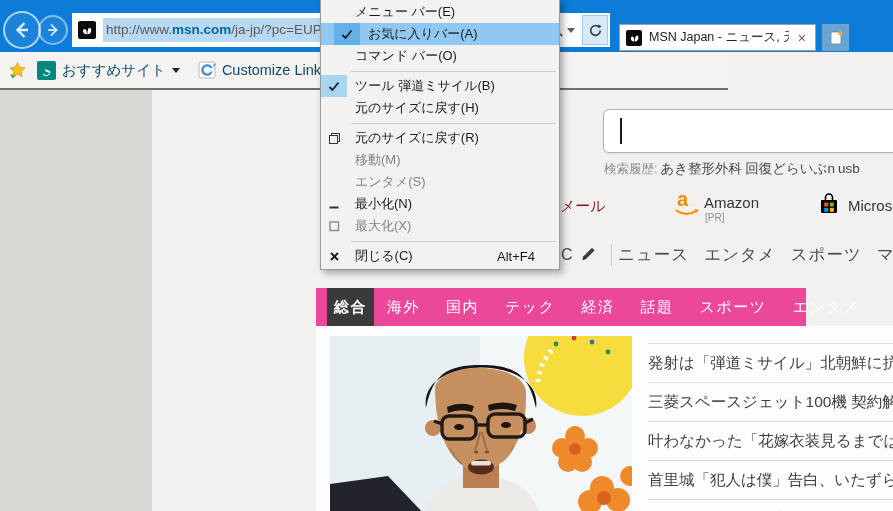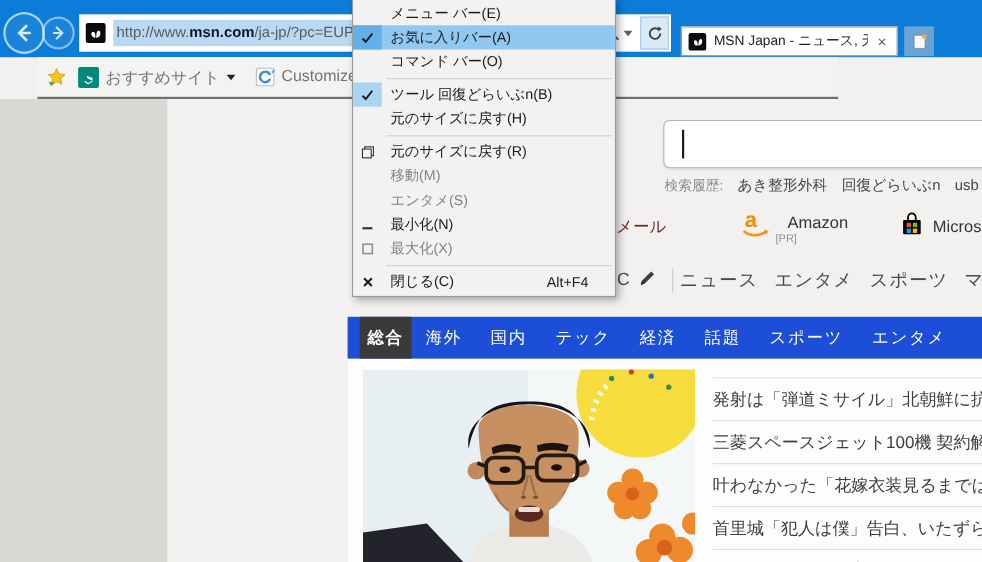--- a/index.html
+++ b/index.html
@@ -12,82 +12,82 @@
           display:flex;align-items:center;justify-content:center;box-sizing:border-box;background:rgba(255,255,255,.06);}
   .nav-back{left:3px;top:11px;width:38px;height:38px;}
   .nav-fwd{left:38px;top:15px;width:30px;height:30px;border-color:rgba(235,248,255,.5);}
   .addr-bar{position:absolute;left:72px;top:13px;width:538px;height:34px;background:#fff;
             display:flex;align-items:center;box-sizing:border-box;}
   .addr-favicon,.tab-favicon{width:18px;height:18px;background:#0b0b0b;border-radius:2px;flex:none;
             display:flex;align-items:center;justify-content:center;}
   .addr-favicon{margin-left:6px;}
   .url-text{margin-left:7px;height:24px;line-height:24px;background:#b9d8f2;padding:0 3px;
             font-size:13.5px;color:#5a5a5a;white-space:nowrap;}
-  .url-text b{color:#0f172a;}
+  .url-text b{color:#0369a1;}
   .addr-tools{margin-left:auto;display:flex;align-items:center;height:100%;}
   .addr-search{display:flex;align-items:center;padding:0 5px;height:100%;}
   .dd-caret{width:0;height:0;border-left:4px solid transparent;border-right:4px solid transparent;
             border-top:5px solid #5c5c5c;margin-left:3px;}
   .addr-refresh{width:26px;height:30px;background:#d8e9f8;border:1px solid #a6c8e4;box-sizing:border-box;
             display:flex;align-items:center;justify-content:center;margin:0 2px;}
   .tab{position:absolute;left:619px;top:24px;width:197px;height:27px;background:#fff;
        border:1px solid #9f9f9f;box-sizing:border-box;display:flex;align-items:center;
        font-size:12.5px;color:#222;}
   .tab .tab-favicon{margin-left:6px;width:16px;height:16px;}
   .tab-title{margin-left:7px;white-space:nowrap;overflow:hidden;}
   .tab-close{margin-left:auto;color:#5f5f5f;padding:0 9px;font-size:14px;}
   .newtab{position:absolute;left:822px;top:24px;width:27px;height:27px;background:#6aa4d3;
           display:flex;align-items:center;justify-content:center;}
 
   
   .favbar{position:absolute;left:0;top:52px;width:728px;height:36px;background:#f4f3f1;
           border-bottom:2px solid #6f6f6f;display:flex;align-items:center;
-          font-size:14.5px;color:#737373;white-space:nowrap;margin-left:34px;}
+          font-size:14.5px;color:#0c4a6e;white-space:nowrap;}
   .favbar .ico{flex:none;display:flex;align-items:center;justify-content:center;}
   .fav-label{margin-left:6px;}
 
   
   .page-left{position:absolute;left:0;top:90px;width:152px;height:421px;background:#d9d8d5;}
   .news-panel{position:absolute;left:316px;top:326px;width:577px;height:185px;background:#fdfdfd;}
   .search-box{position:absolute;left:603px;top:109px;width:300px;height:42px;background:#fff;
               border:1px solid #b3b3b3;border-radius:6px;box-shadow:0 1px 2px rgba(0,0,0,.08);}
   .caret-bar{position:absolute;left:16px;top:8px;width:2px;height:26px;background:#1a1a1a;}
-  .history{position:absolute;left:604px;top:160px;display:flex;gap:13px;align-items:baseline;
+  .history{position:absolute;left:604px;top:160px;display:flex;gap:3px;align-items:baseline;
            font-size:13.5px;color:#454545;white-space:nowrap;justify-content:space-between;}
   .history-label{color:#8b8b8b;font-size:12.5px;}
   .svc-mail{position:absolute;left:560px;top:197px;font-size:15px;color:#7f1d1d;}
   .svc-amazon{position:absolute;left:672px;top:188px;width:90px;height:40px;}
   .az-logo{position:absolute;left:0;top:0;}
-  .az-name{position:absolute;left:44px;top:6px;font-size:15px;color:#333;}
+  .az-name{position:absolute;left:32px;top:6px;font-size:15px;color:#333;}
   .az-pr{position:absolute;left:33px;top:24px;font-size:10px;color:#909090;}
   .svc-ms{position:absolute;left:818px;top:192px;display:flex;align-items:center;gap:8px;
           font-size:15px;color:#333;white-space:nowrap;}
   .weather{position:absolute;left:561px;top:244px;display:flex;align-items:center;gap:7px;
            font-size:16px;color:#4a4a4a;}
   .vdiv{width:1px;height:22px;background:#c9c9c9;margin-left:7px;}
   .topnav{position:absolute;left:618px;top:244px;display:flex;gap:15px;font-size:16.5px;
           color:#4a4a4a;letter-spacing:1px;white-space:nowrap;}
-  .band{position:absolute;left:316px;top:288px;width:577px;height:38px;background:#1d4ed8;
+  .band{position:absolute;left:316px;top:288px;width:490px;height:38px;background:#ec4899;
         display:flex;align-items:stretch;color:#fff;font-size:15px;white-space:nowrap;}
   .band-tab{display:flex;align-items:center;padding:0 13px;letter-spacing:1.5px;}
   .band-tab.active{background:#3b3a3a;font-weight:bold;padding:0 7px;margin-left:11px;}
   .photo{position:absolute;left:330px;top:336px;width:302px;height:180px;}
   .headlines{position:absolute;left:648px;top:336px;width:245px;height:175px;overflow:hidden;}
   .hl-row{height:38px;border-top:1px solid #ddd;display:flex;align-items:center;
           font-size:15.5px;color:#3e3e3e;white-space:nowrap;overflow:hidden;}
   .hl-first{margin-top:7px;}
 
   
   .cmenu{position:absolute;left:320px;top:-2px;width:240px;background:#f2f2f2;
          border:1px solid #9a9a9a;box-shadow:3px 3px 7px rgba(0,0,0,.33);z-index:50;
          font-size:13px;color:#1a1a1a;padding:2px 0;box-sizing:border-box;}
   .mi{height:22px;display:flex;align-items:center;}
   .mi-ic{width:26px;height:22px;flex:none;display:flex;align-items:center;justify-content:center;}
   .mi-ic.chk{background:#a9d4f2;}
-  .mi.hot{background:#91c8f1;}
+  .mi.hot{background:#91c8f1;padding-left:13px;}
   .mi.hot .mi-ic.chk{background:#63b0e9;}
   .mi-label{margin-left:8px;white-space:nowrap;}
   .mi.disabled{color:#838383;}
   .mi-shortcut{margin-left:auto;margin-right:24px;}
   .mi-sep{height:8px;display:flex;align-items:center;}
   .mi-sep .line{height:1px;background:#cfcfcf;flex:1;margin-left:30px;margin-right:3px;}
 </style>
 </head>
 <body>
 
@@ -331,21 +331,21 @@
     </div>
     <div class="mi-sep">
         <span class="line"></span>
       </div>
     <div class="mi">
       <span class="mi-ic chk">
         <svg width="12" height="11" viewBox="0 0 12 11">
             <path d="M1.5 6 L4.5 9 L10.5 1.5" stroke="#1c1c1c" stroke-width="1.8" fill="none"></path>
           </svg>
       </span>
-      <span class="mi-label">ツール 回復どらいぶn(B)</span>
+      <span class="mi-label">ツール 弾道ミサイル(B)</span>
     </div>
     <div class="mi">
       <span class="mi-ic"></span>
       <span class="mi-label">元のサイズに戻す(H)</span>
     </div>
     <div class="mi-sep">
         <span class="line"></span>
       </div>
     <div class="mi">
       <span class="mi-ic">

